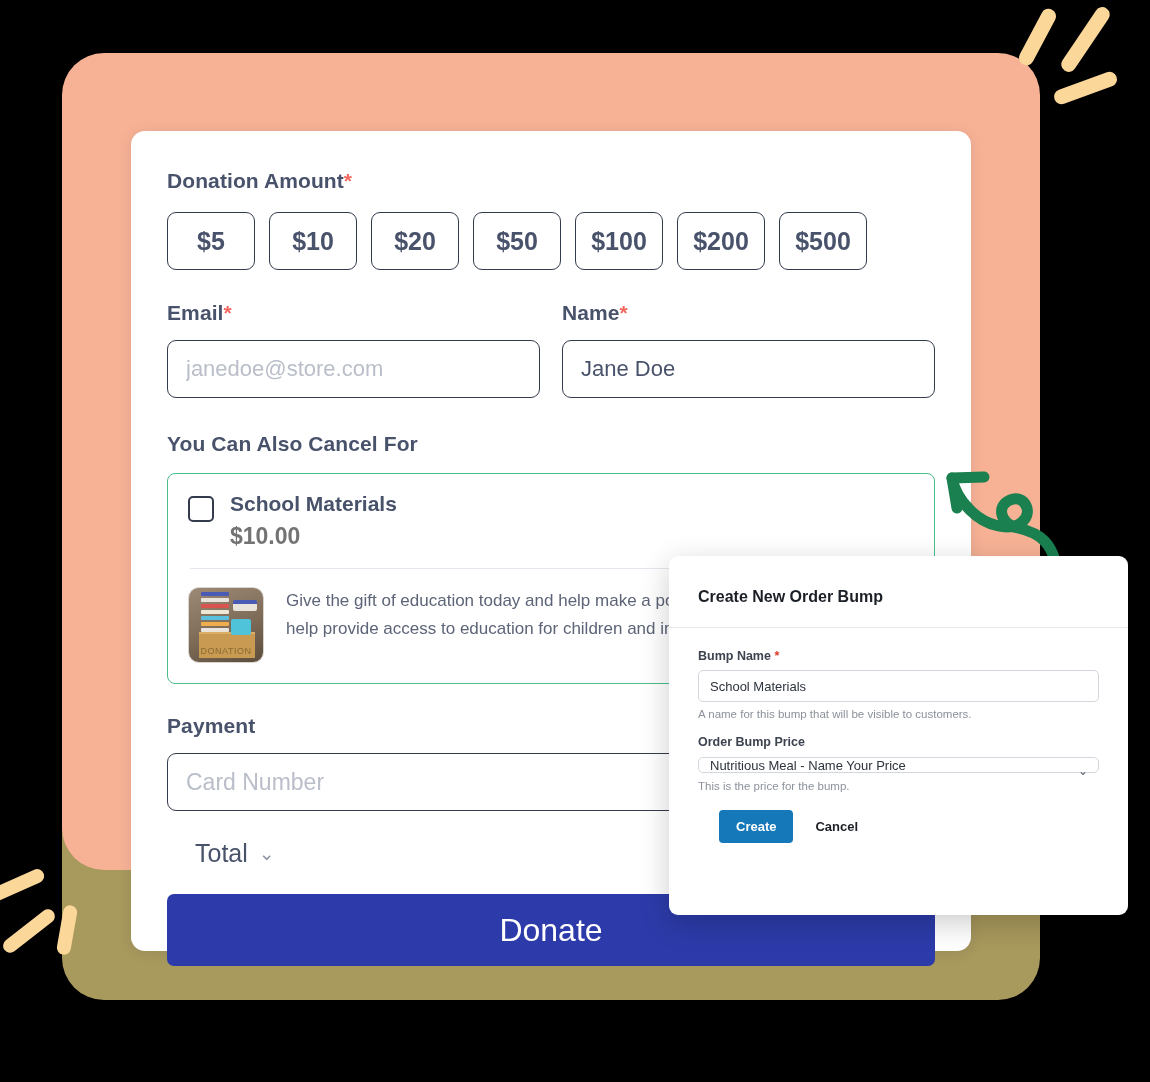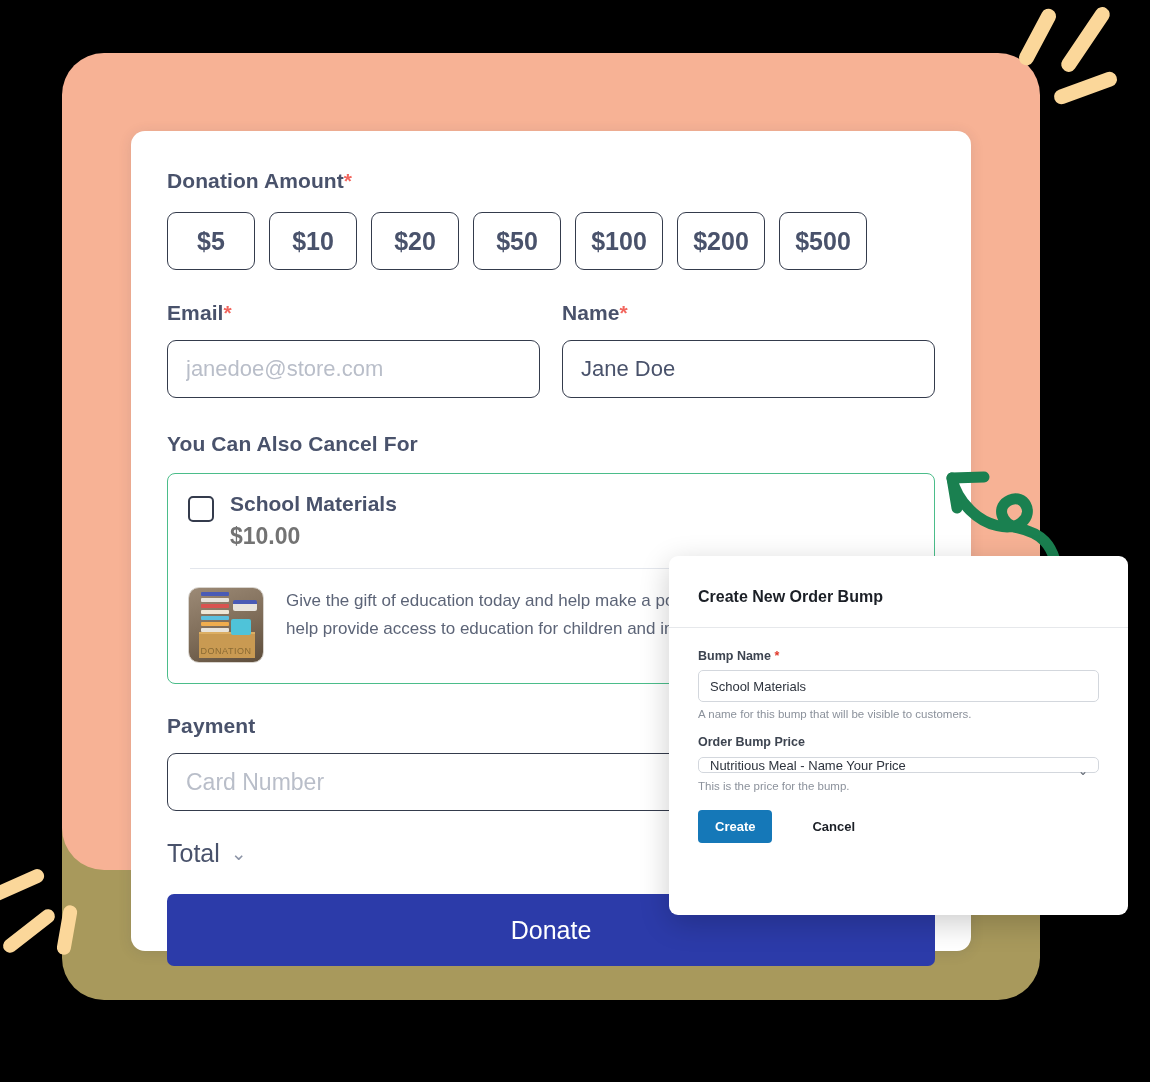--- a/index.html
+++ b/index.html
@@ -132,27 +132,27 @@
     background: #fff; padding: 0 18px;
     font-size: 23px; color: #49526b;
     font-family: "Liberation Sans", sans-serif;
   }
   .card-input::placeholder { color: #b9bec9; }
 
   .total-row {
     display: flex; align-items: center; gap: 11px; margin-top: 28px;
     cursor: pointer;
   }
-  .total-label { font-size: 25px; color: #49526b; }
+  .total-label { font-size: 25px; color: #49526b; margin-left: 28px; }
   .chev { color: #8c94a6; font-size: 19px; line-height: 1; }
 
   .donate-btn {
     width: 100%; height: 72px; margin-top: 26px;
     background: #2c3ba9; border: none; border-radius: 7px;
-    color: #ffffff; font-size: 25px;
+    color: #ffffff; font-size: 32px;
     font-family: "Liberation Sans", sans-serif;
     cursor: pointer;
   }
 
   
   .arrow { position: absolute; left: 930px; top: 420px; width: 150px; height: 170px; }
 
   
   .modal {
     position: absolute; left: 669px; top: 556px;
@@ -184,21 +184,21 @@
     background: #fff; padding: 0 28px 0 11px;
     font-size: 13px; color: #2d333d;
     font-family: "Liberation Sans", sans-serif;
     appearance: none; -webkit-appearance: none;
     cursor: pointer;
   }
   .m-caret {
     position: absolute; right: 11px; top: 9px;
     color: #5d646f; font-size: 12px; pointer-events: none; line-height: 1;
   }
-  .m-actions { display: flex; align-items: center; gap: 40px; margin-top: 18px; }
+  .m-actions { display: flex; align-items: center; gap: 22px; margin-top: 18px; margin-left: 21px; }
   .create-btn {
     background: #1578b8; border: none; border-radius: 4px;
     color: #ffffff; font-size: 13px; font-weight: bold;
     padding: 9px 17px; cursor: pointer;
     font-family: "Liberation Sans", sans-serif;
   }
   .cancel-btn {
     background: none; border: none; color: #1b1f26;
     font-size: 13px; font-weight: bold; cursor: pointer;
     font-family: "Liberation Sans", sans-serif;

